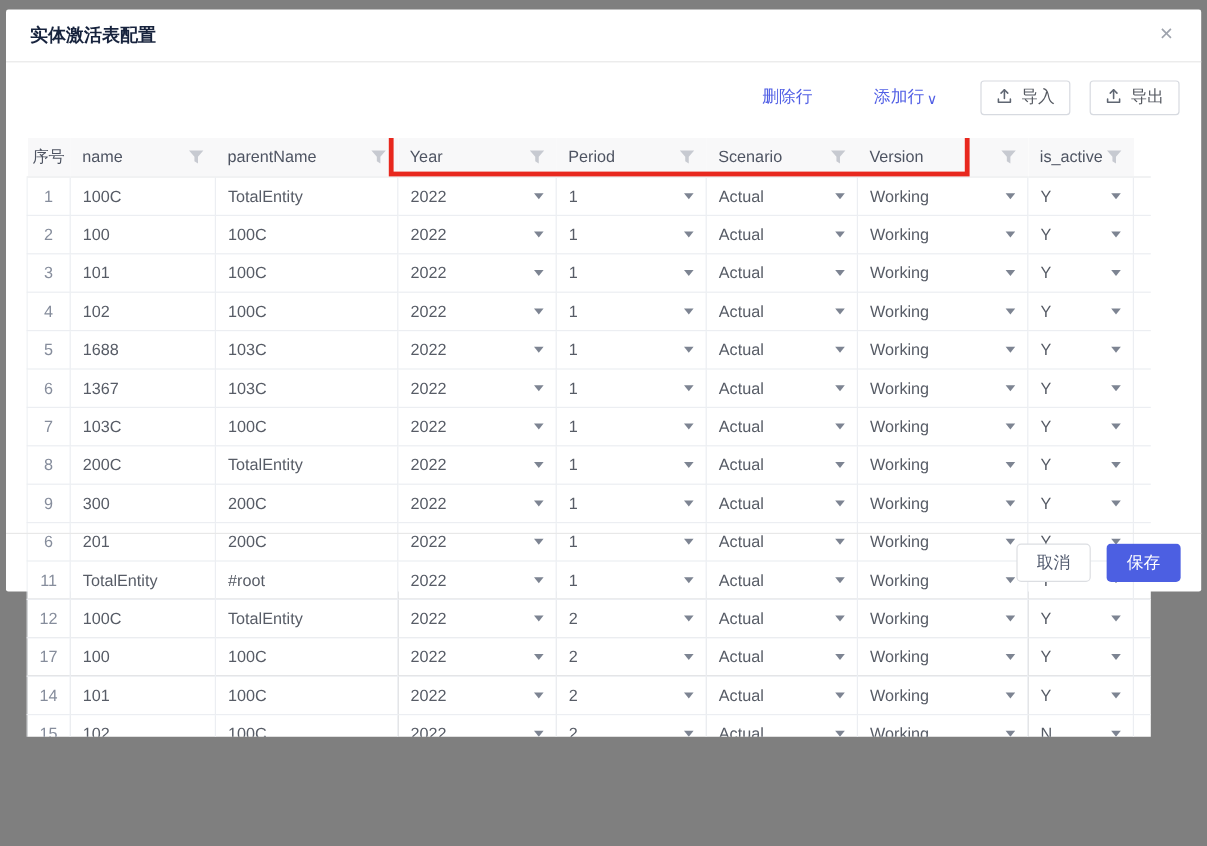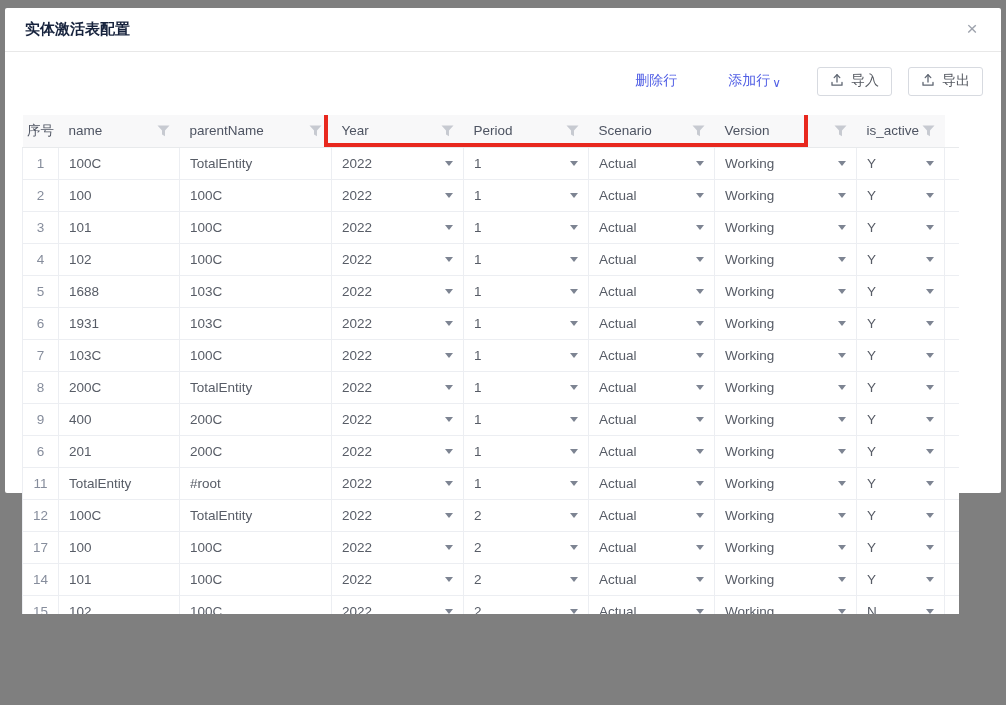--- a/index.html
+++ b/index.html
@@ -302,21 +302,21 @@
             <td>
               <div class="sel">
                 <span>Y</span>
                 <i class="caret"></i>
               </div>
             </td>
             <td style="border-right: none;"></td>
           </tr>
           <tr>
             <td class="center">6</td>
-            <td>1931</td>
+            <td>1367</td>
             <td>103C</td>
             <td>
               <div class="sel">
                 <span>2022</span>
                 <i class="caret"></i>
               </div>
             </td>
             <td>
               <div class="sel">
                 <span>1</span>
@@ -410,21 +410,21 @@
             <td>
               <div class="sel">
                 <span>Y</span>
                 <i class="caret"></i>
               </div>
             </td>
             <td style="border-right: none;"></td>
           </tr>
           <tr>
             <td class="center">9</td>
-            <td>400</td>
+            <td>300</td>
             <td>200C</td>
             <td>
               <div class="sel">
                 <span>2022</span>
                 <i class="caret"></i>
               </div>
             </td>
             <td>
               <div class="sel">
                 <span>1</span>
@@ -664,14 +664,18 @@
                 <span>N</span>
                 <i class="caret"></i>
               </div>
             </td>
             <td style="border-right: none;"></td>
           </tr>
         </tbody>
     </table>
   </div>
 
+  <div class="modal-footer">
+    <button class="btn btn-cancel">取消</button>
+    <button class="btn btn-save">保存</button>
+  </div>
 
 </div>
 
 </body></html>

